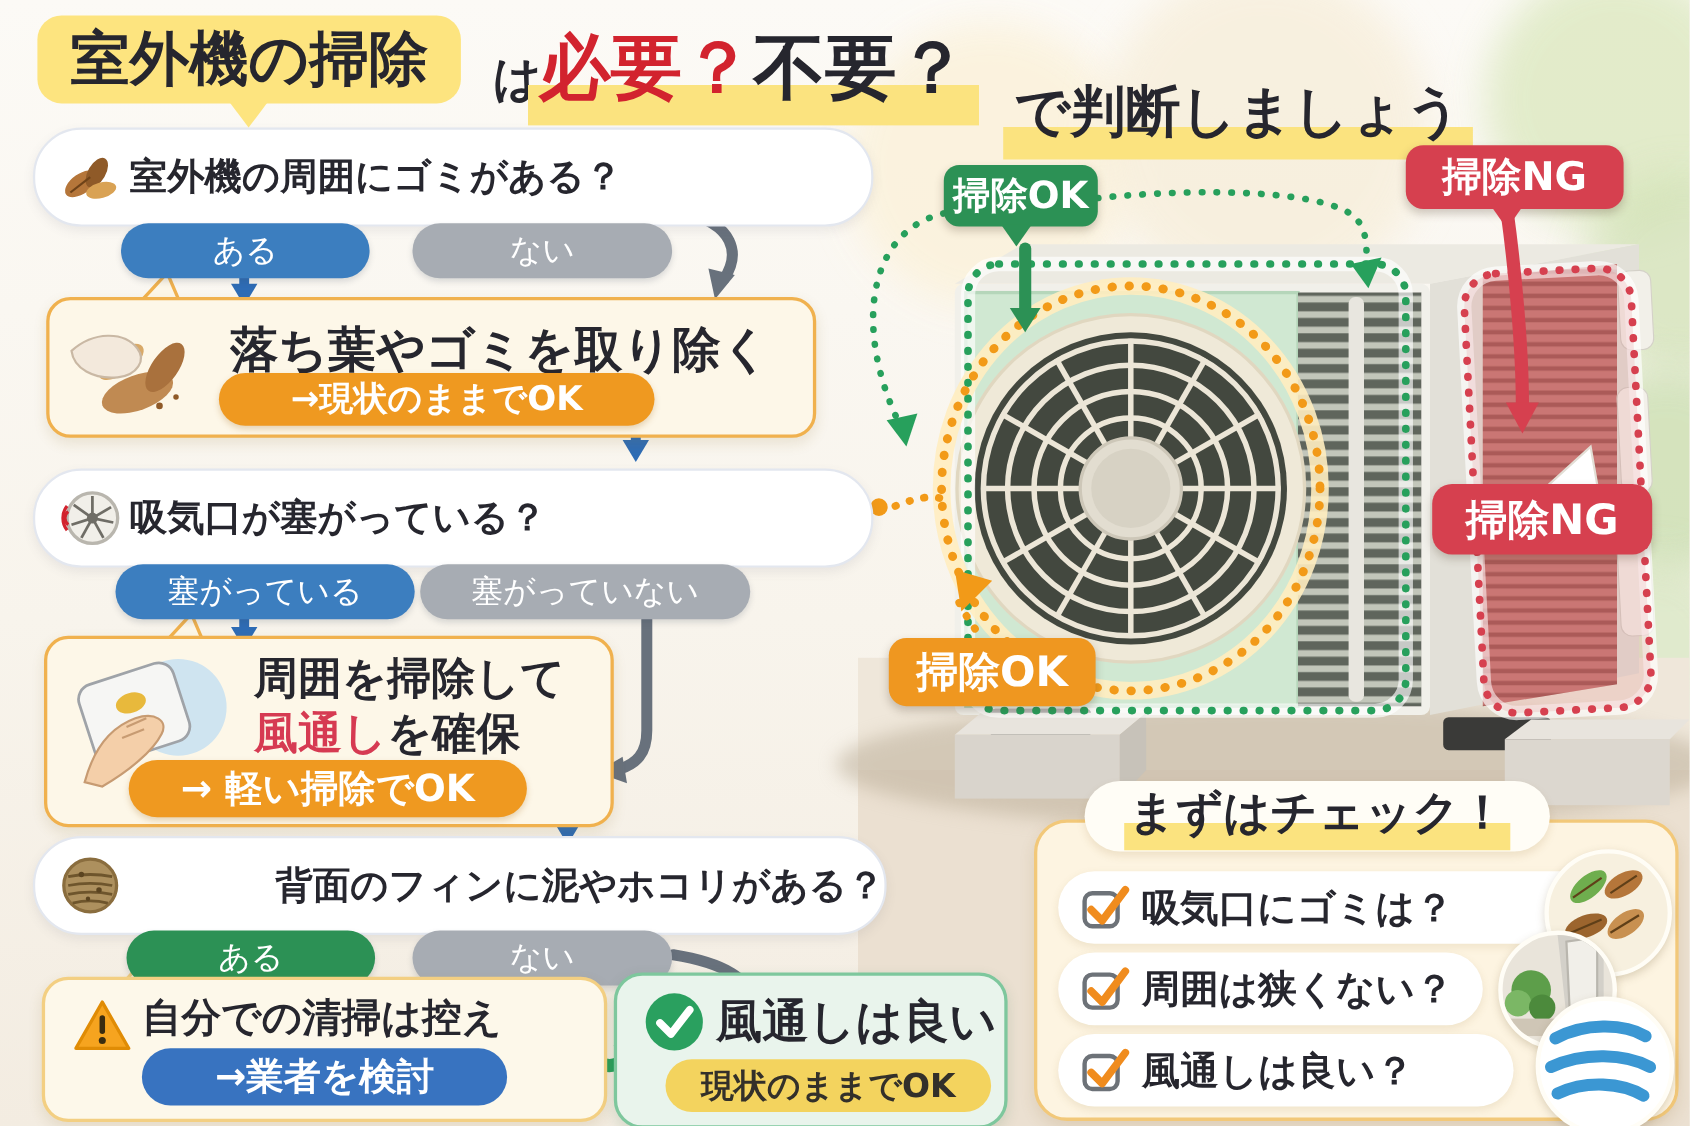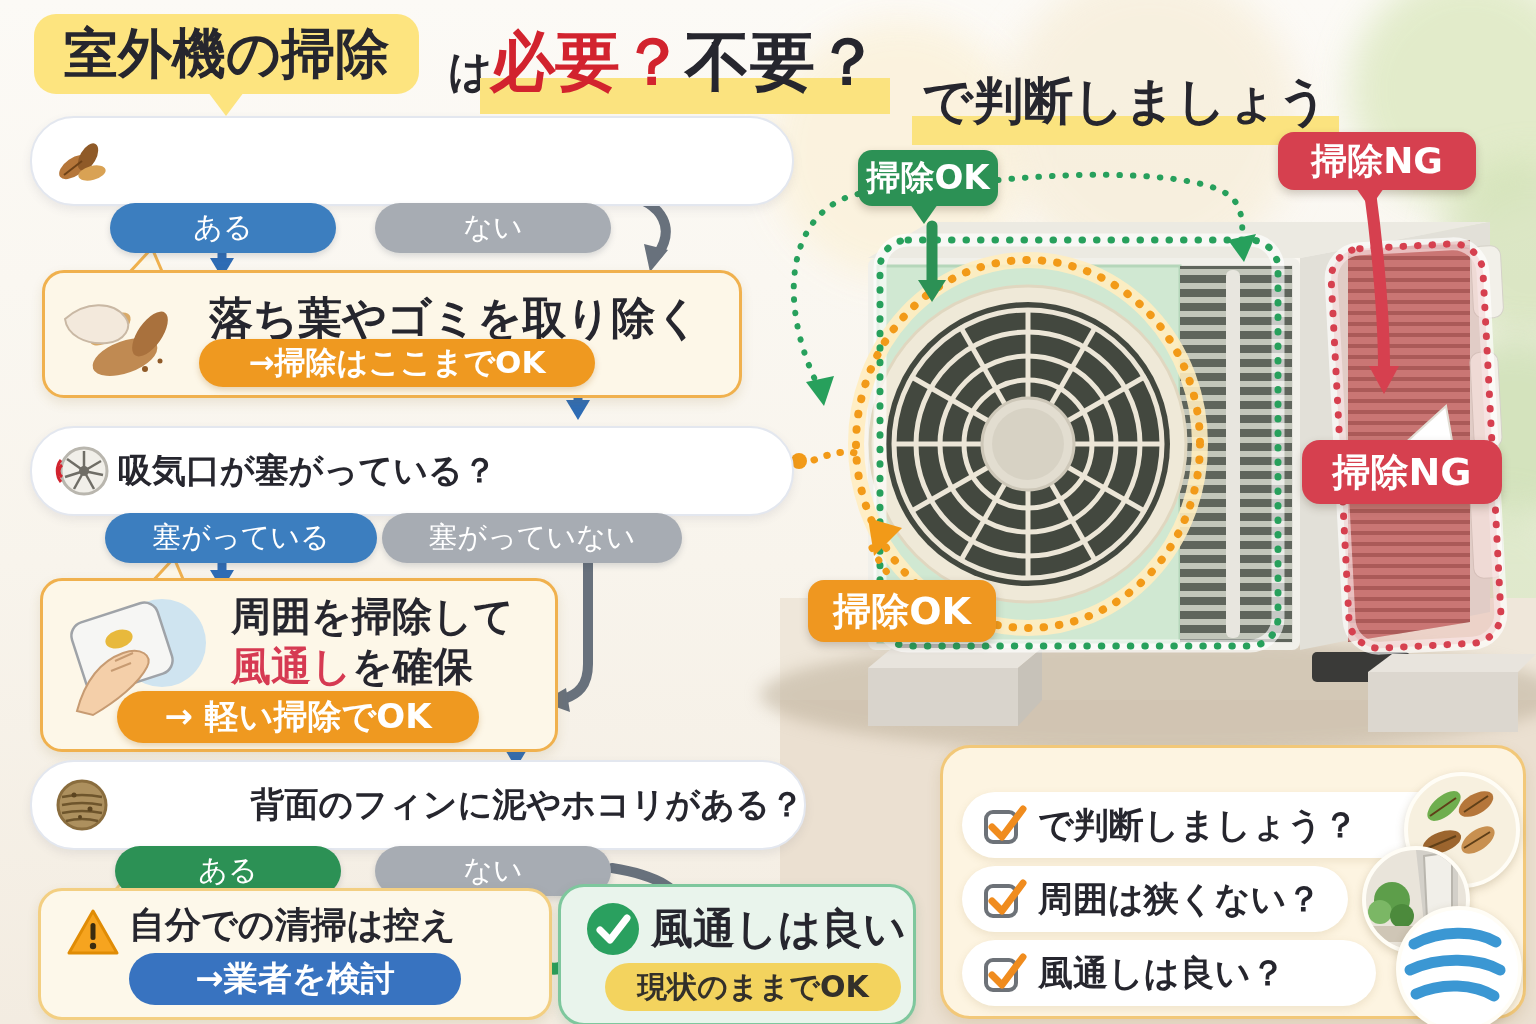--- a/index.html
+++ b/index.html
@@ -255,35 +255,36 @@
   </div>
   <div class="title-rest">で判断しましょう</div>
 
   <div class="qbox" style="left:30px;top:116px;width:760px;height:86px;">
     <svg class="qicon" viewBox="0 0 56 56">
       <ellipse cx="20" cy="34" rx="17" ry="9" fill="#b5763a" transform="rotate(-35 20 34)"></ellipse>
       <ellipse cx="34" cy="24" rx="15" ry="8" fill="#8f5a28" transform="rotate(-60 34 24)"></ellipse>
       <ellipse cx="38" cy="40" rx="14" ry="7" fill="#d9a254" transform="rotate(-15 38 40)"></ellipse>
       <line x1="10" y1="42" x2="28" y2="28" stroke="#6e4218" stroke-width="2"></line>
     </svg>
+    <span class="qtext">室外機の周囲にゴミがある？</span>
   </div>
   <div class="pill blue" style="left:110px;top:203px;width:226px;">ある</div>
   <div class="pill gray" style="left:375px;top:203px;width:236px;">ない</div>
 
   <div class="action" style="left:42px;top:270px;width:694px;height:122px;">
     <svg class="abs" style="left:10px;top:6px;" width="150" height="110" viewBox="0 0 150 110">
       <ellipse cx="70" cy="78" rx="34" ry="16" fill="#c08a52" transform="rotate(-20 70 78)"></ellipse>
       <ellipse cx="95" cy="55" rx="26" ry="12" fill="#a9713d" transform="rotate(-55 95 55)"></ellipse>
       <ellipse cx="55" cy="50" rx="24" ry="11" fill="#d8a968" transform="rotate(-35 55 50)"></ellipse>
       <path d="M10,40 C30,22 58,22 70,38 C78,48 70,62 52,64 C30,66 12,56 10,40 Z" fill="#f3e9dc" stroke="#c9b8a4" stroke-width="2"></path>
       <circle cx="90" cy="90" r="3" fill="#8f5a28"></circle>
         <circle cx="105" cy="82" r="2.5" fill="#8f5a28"></circle>
     </svg>
     <div class="atext" style="left:164px;top:16px;font-size:44px;">落ち葉やゴミを取り除く</div>
-    <div class="opill" style="left:154px;top:66px;width:396px;height:48px;font-size:31px;">→掃除はここまでOK</div>
+    <div class="opill" style="left:154px;top:66px;width:396px;height:48px;font-size:31px;">→現状のままでOK</div>
   </div>
 
   <div class="qbox" style="left:30px;top:426px;width:760px;height:86px;">
     <svg class="qicon" viewBox="0 0 56 56">
       <circle cx="30" cy="28" r="23" fill="#f1efe9" stroke="#b9b6ae" stroke-width="3"></circle>
       <g stroke="#6f6d66" stroke-width="2.5">
         <line x1="30" y1="28" x2="30" y2="8"></line>
           <line x1="30" y1="28" x2="47" y2="18"></line>
         <line x1="30" y1="28" x2="49" y2="32"></line>
           <line x1="30" y1="28" x2="40" y2="46"></line>
@@ -358,27 +359,30 @@
   </div>
 
   <div class="badge green" style="left:858px;top:150px;width:140px;height:56px;border-radius:14px;font-size:34px;">掃除OK</div>
   <div class="badge-tail-green"></div>
   <div class="badge red" style="left:1278px;top:132px;width:198px;height:58px;border-radius:16px;font-size:36px;">掃除NG</div>
   <div class="badge-tail-red"></div>
   <div class="badge red" style="left:1302px;top:440px;width:200px;height:64px;border-radius:18px;font-size:38px;">掃除NG</div>
   <div class="badge orange" style="left:808px;top:580px;width:188px;height:62px;border-radius:16px;font-size:38px;">掃除OK</div>
 
   <div class="checkbox-card"></div>
+  <div class="check-title">
+    <span>まずはチェック！</span>
+  </div>
 
   <div class="check-row" style="left:962px;top:792px;width:520px;">
     <svg class="cbox" viewBox="0 0 46 46">
       <rect x="4" y="10" width="30" height="30" rx="7" fill="#ffffff" stroke="#6d7278" stroke-width="4"></rect>
       <path d="M10,25 L20,35 L41,7" stroke="#f08c1e" stroke-width="7" fill="none" stroke-linecap="round" stroke-linejoin="round"></path>
     </svg>
-    <span class="ctext">で判断しましょう？</span>
+    <span class="ctext">吸気口にゴミは？</span>
   </div>
   <div class="check-row" style="left:962px;top:866px;width:386px;">
     <svg class="cbox" viewBox="0 0 46 46">
       <rect x="4" y="10" width="30" height="30" rx="7" fill="#ffffff" stroke="#6d7278" stroke-width="4"></rect>
       <path d="M10,25 L20,35 L41,7" stroke="#f08c1e" stroke-width="7" fill="none" stroke-linecap="round" stroke-linejoin="round"></path>
     </svg>
     <span class="ctext">周囲は狭くない？</span>
   </div>
   <div class="check-row" style="left:962px;top:940px;width:414px;">
     <svg class="cbox" viewBox="0 0 46 46">

